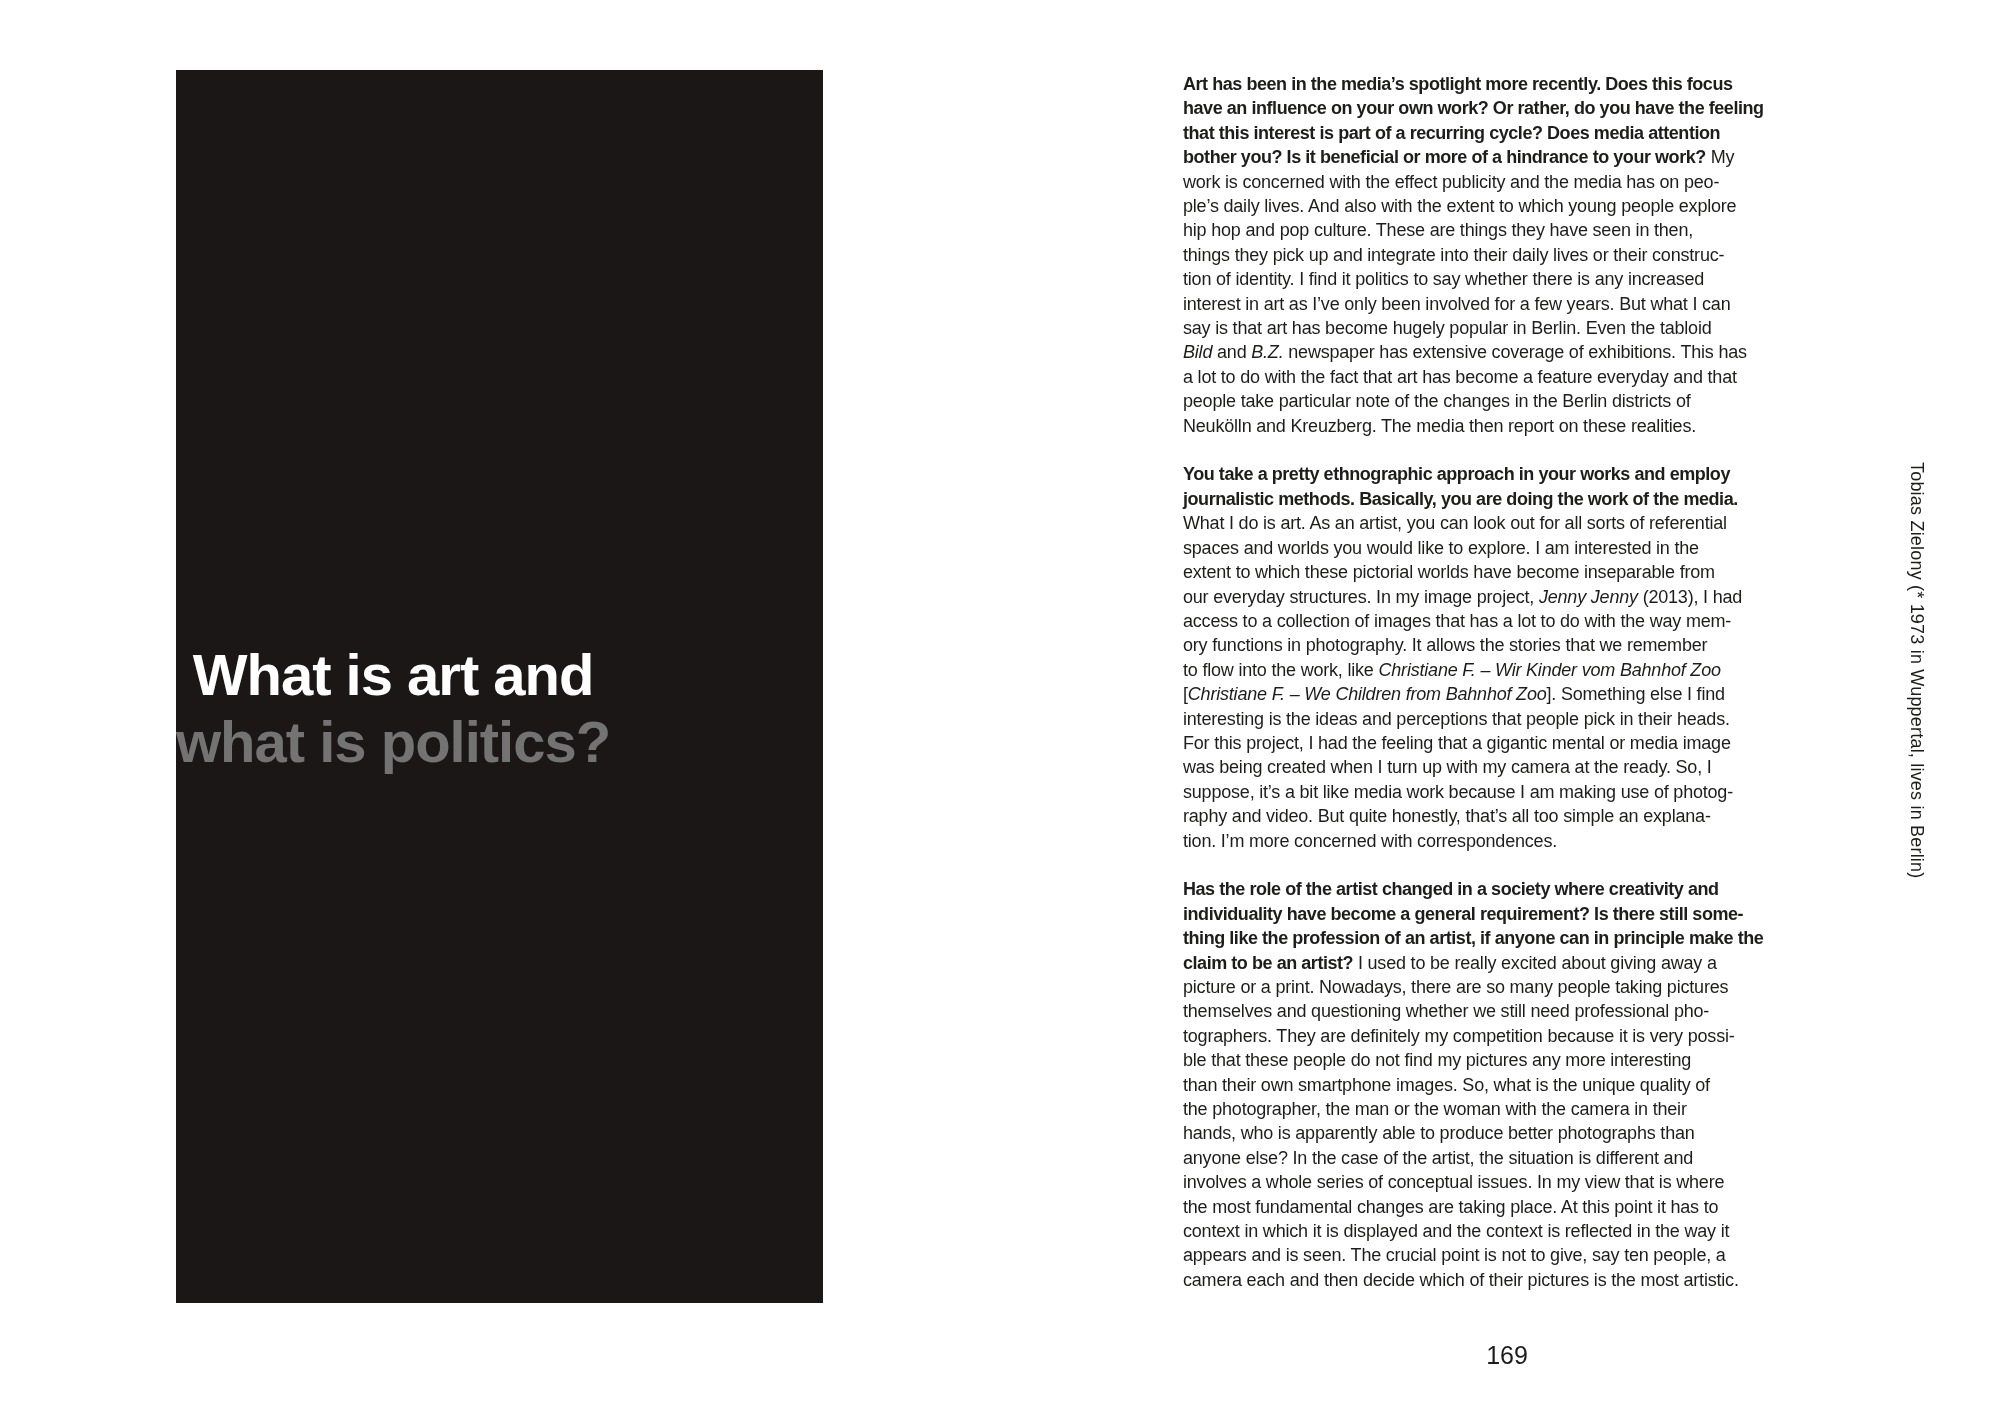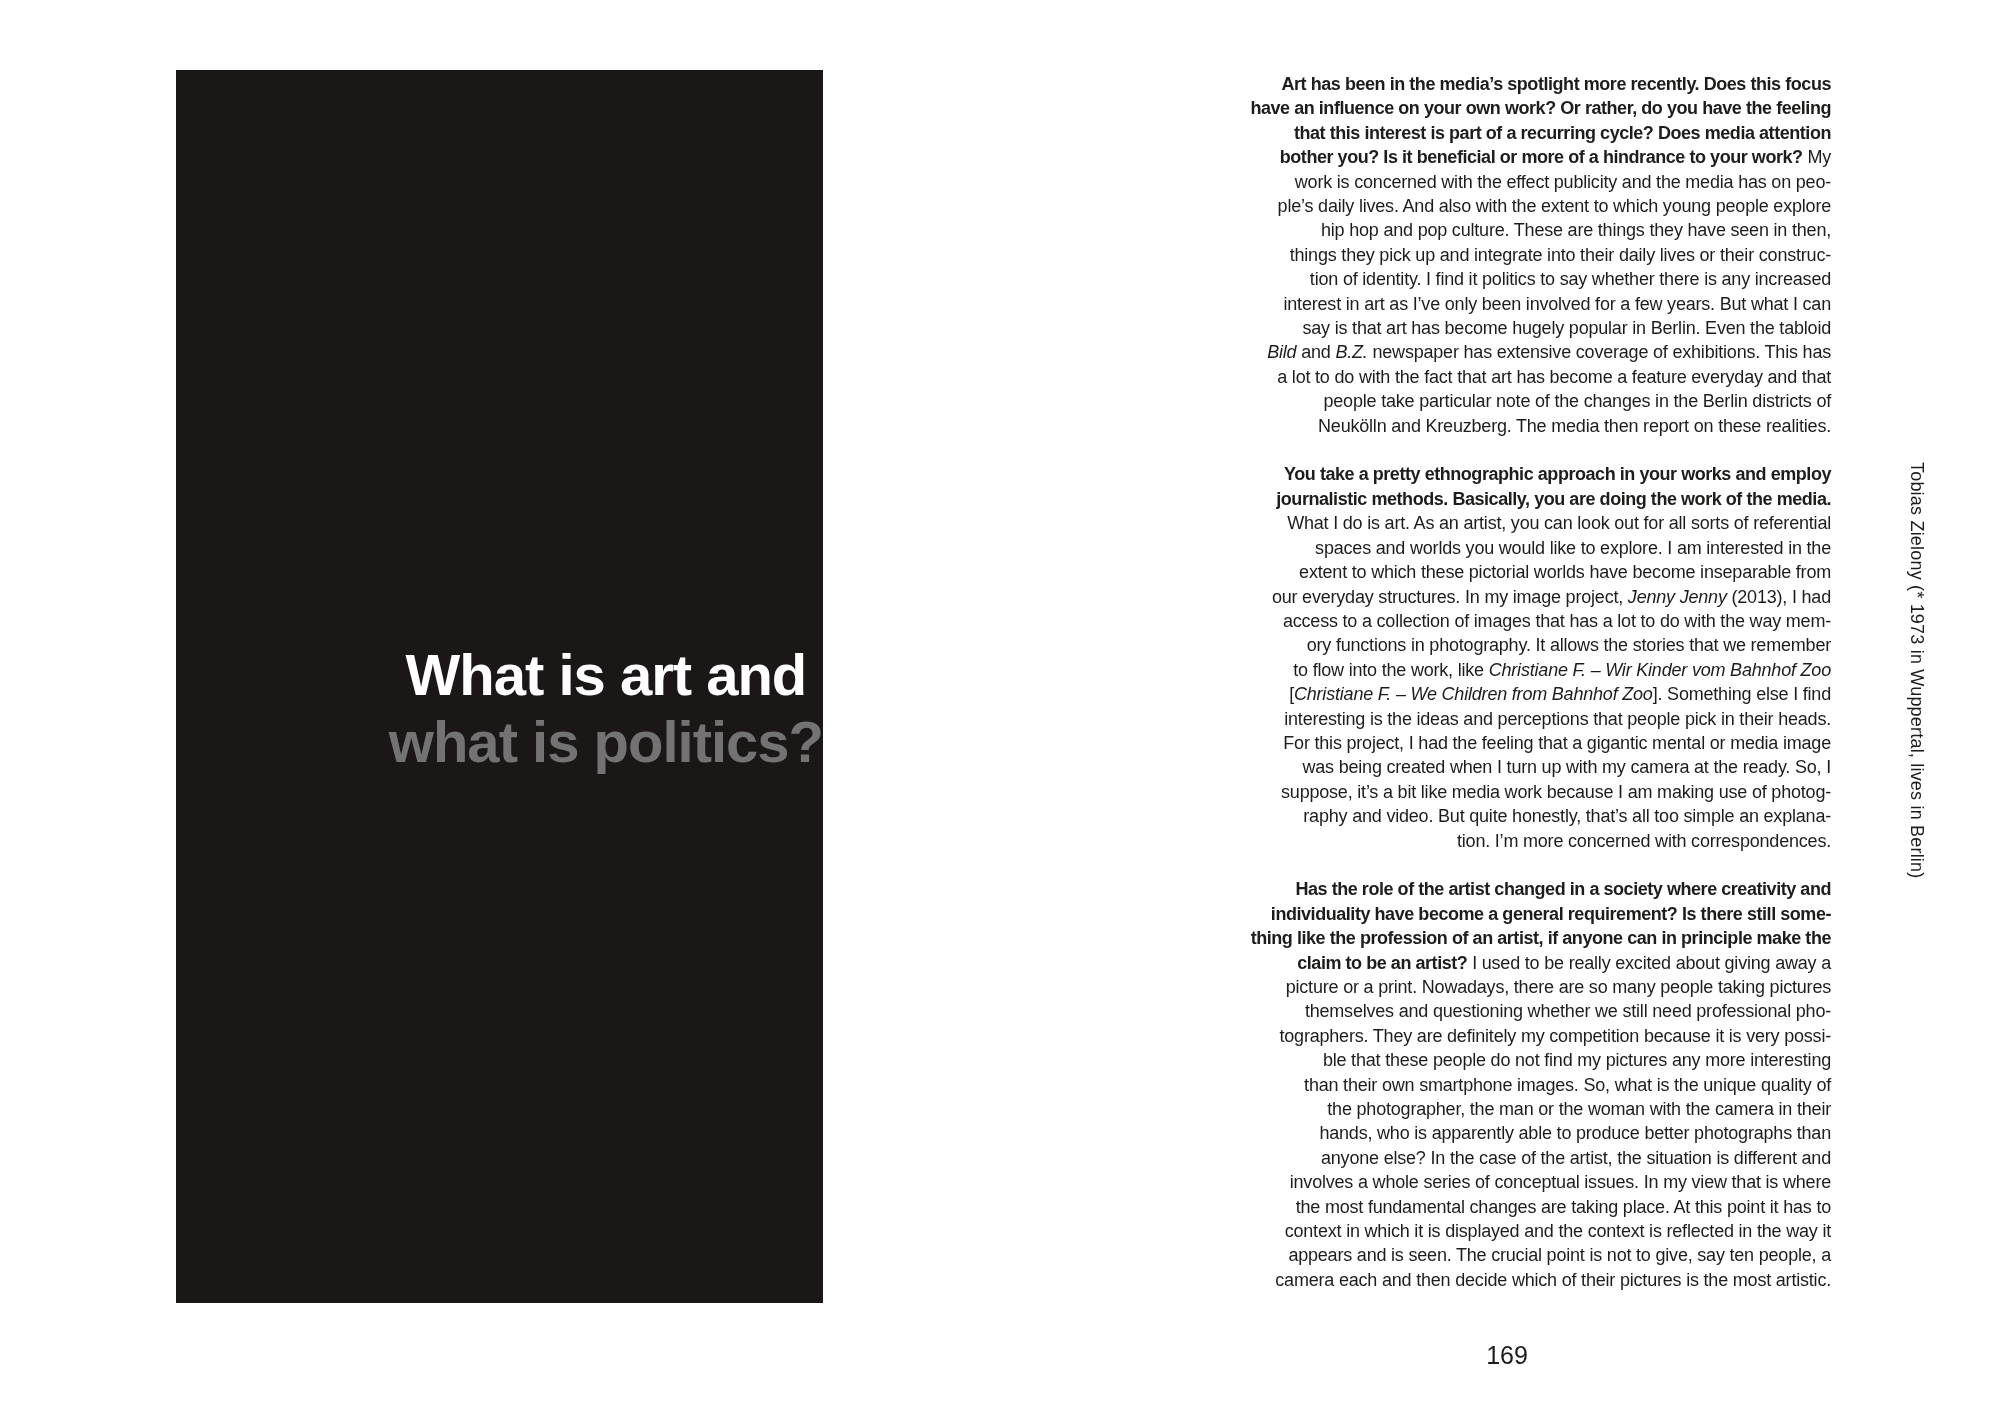--- a/index.html
+++ b/index.html
@@ -16,21 +16,21 @@
   
   .title-box {
     position: absolute;
     left: 176px;
     top: 70px;
     width: 647px;
     height: 1233px;
     background: #1b1717;
     display: flex;
     flex-direction: column;
-    align-items: flex-end;
+    align-items: flex-start;
     justify-content: center;
   }
   .title-lines { margin-top: 42px; text-align: center; }
   .title-line {
     font-size: 58px;
     font-weight: 700;
     line-height: 67px;
     letter-spacing: -1px;
     color: #ffffff;
     white-space: nowrap;
@@ -38,21 +38,21 @@
 
   
   .text-column {
     position: absolute;
     left: 1183px;
     top: 72px;
     width: 648px;
     font-size: 18px;
     line-height: 24.4px;
   }
-  .para { margin: 0 0 24.4px 0; text-align: right; }
+  .para { margin: 0 0 24.4px 0; }
   .para:last-child { margin-bottom: 0; }
   .tline { white-space: nowrap; }
   .seg-r { font-weight: 400; font-style: normal; letter-spacing: -0.2px; }
   .seg-b { font-weight: 700; font-style: normal; letter-spacing: -0.45px; }
   .seg-i { font-weight: 400; font-style: italic;  letter-spacing: -0.2px; }
 
   
   .margin-caption {
     position: absolute;
     left: 1905px;

